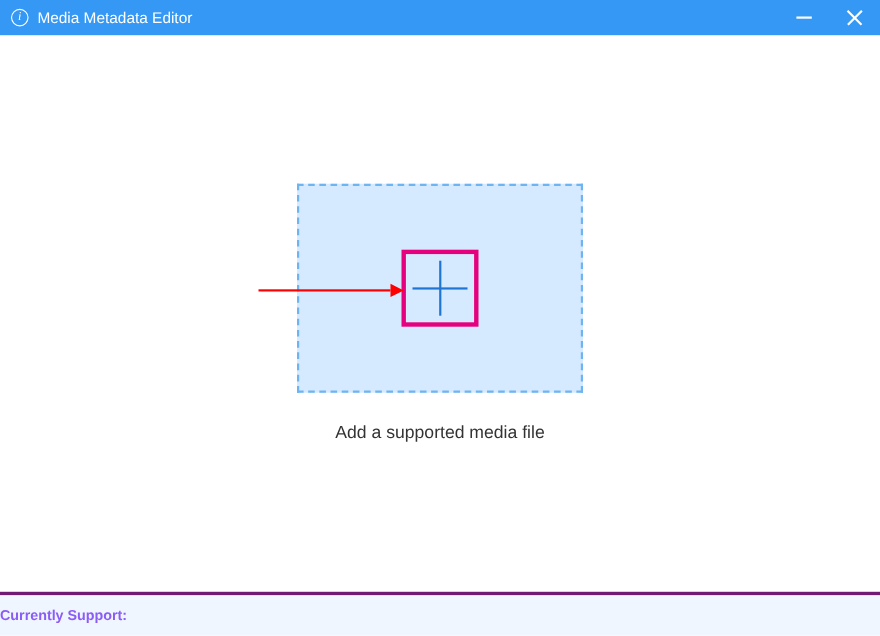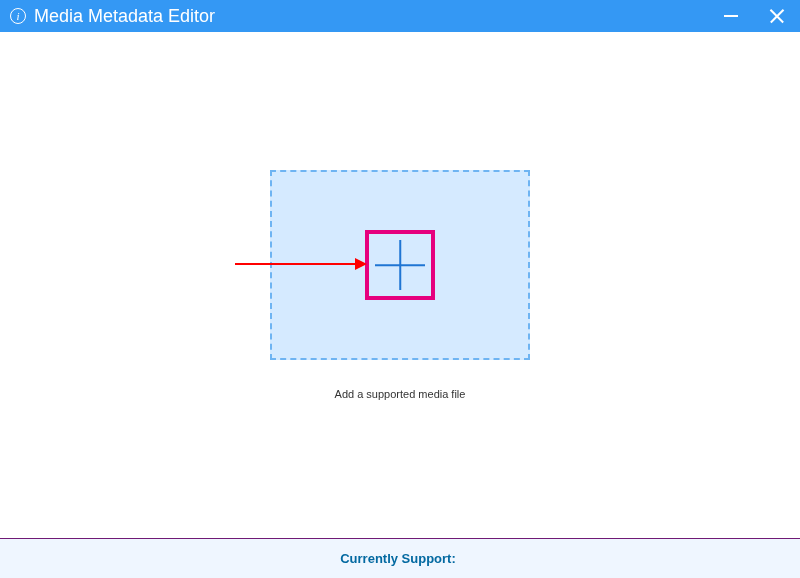--- a/index.html
+++ b/index.html
@@ -1,44 +1,44 @@
 <!DOCTYPE html>
 <html><head>
 <meta charset="utf-8">
 <style>
   * { box-sizing: border-box; margin: 0; padding: 0; }
   html, body { width: 800px; height: 578px; font-family: "Segoe UI", Arial, sans-serif; overflow: hidden; }
   .window { width: 800px; height: 578px; background: #fff; display: flex; flex-direction: column; }
-  .titlebar { height: 32px; background: #3498f4; display: flex; align-items: center; color: #fff; font-size: 18px; padding-left: 10px; }
+  .titlebar { height: 32px; background: #3498f4; display: flex; align-items: center; color: #fff; font-size: 14px; padding-left: 10px; }
   .title-icon { width: 16px; height: 16px; border: 1.5px solid #fff; border-radius: 50%; position: relative; margin-right: 8px; flex-shrink: 0; }
   .title-icon::before { content: "i"; position: absolute; top: 50%; left: 50%; transform: translate(-50%, -54%); font-size: 11px; font-style: italic; font-family: Georgia, serif; color: #fff; }
   .title-text { flex: 0 0 auto; }
   .title-spacer { flex: 1 1 auto; }
   .winbtn { width: 46px; height: 32px; display: flex; align-items: center; justify-content: center; cursor: pointer; color: #fff; }
   .min-line { width: 14px; height: 1.5px; background: #fff; }
   .close-x { width: 14px; height: 14px; position: relative; }
   .close-x::before, .close-x::after { content: ""; position: absolute; left: 50%; top: 50%; width: 18px; height: 1.5px; background: #fff; }
   .close-x::before { transform: translate(-50%, -50%) rotate(45deg); }
   .close-x::after  { transform: translate(-50%, -50%) rotate(-45deg); }
 
   .content { flex: 1 1 auto; position: relative; display: flex; flex-direction: column; align-items: center; justify-content: center; }
   .dropzone { width: 260px; height: 190px; border: 2px dashed #6fb4f2; background: #d5eaff; display: flex; align-items: center; justify-content: center; cursor: pointer; }
   .highlight-box { width: 70px; height: 70px; border: 4px solid #e6007e; display: flex; align-items: center; justify-content: center; }
   .plus { width: 50px; height: 50px; position: relative; }
   .plus::before, .plus::after { content: ""; position: absolute; background: #1f75d3; }
   .plus::before { left: 50%; top: 0; width: 1.5px; height: 100%; transform: translateX(-50%); }
   .plus::after  { top: 50%; left: 0; height: 1.5px; width: 100%; transform: translateY(-50%); }
 
-  .caption { margin-top: 28px; font-size: 11px; color: #333; }
+  .caption { margin-top: 28px; font-size: 16px; color: #333; }
 
   .arrow { position: absolute; left: 235px; top: 226px; display: flex; align-items: center; }
   .arrow-line { width: 120px; height: 2px; background: #ff0000; }
   .arrow-head { width: 0; height: 0; border-top: 6px solid transparent; border-bottom: 6px solid transparent; border-left: 12px solid #ff0000; }
 
-  .footer { height: 40px; background: #eff6ff; border-top: 1px solid #701a75; display: flex; align-items: center; justify-content: center; font-size: 13px; color: #0369a1; }
+  .footer { height: 40px; background: #eff6ff; border-top: 3px solid #701a75; display: flex; align-items: center; justify-content: flex-start; font-size: 13px; color: #8b5cf6; }
   .footer-label { font-weight: 600; margin-right: 4px; }
 </style>
 </head>
 <body>
 
 <div class="window">
 
   <div class="titlebar">
     <span class="title-icon"></span>
     <span class="title-text">Media Metadata Editor</span>

